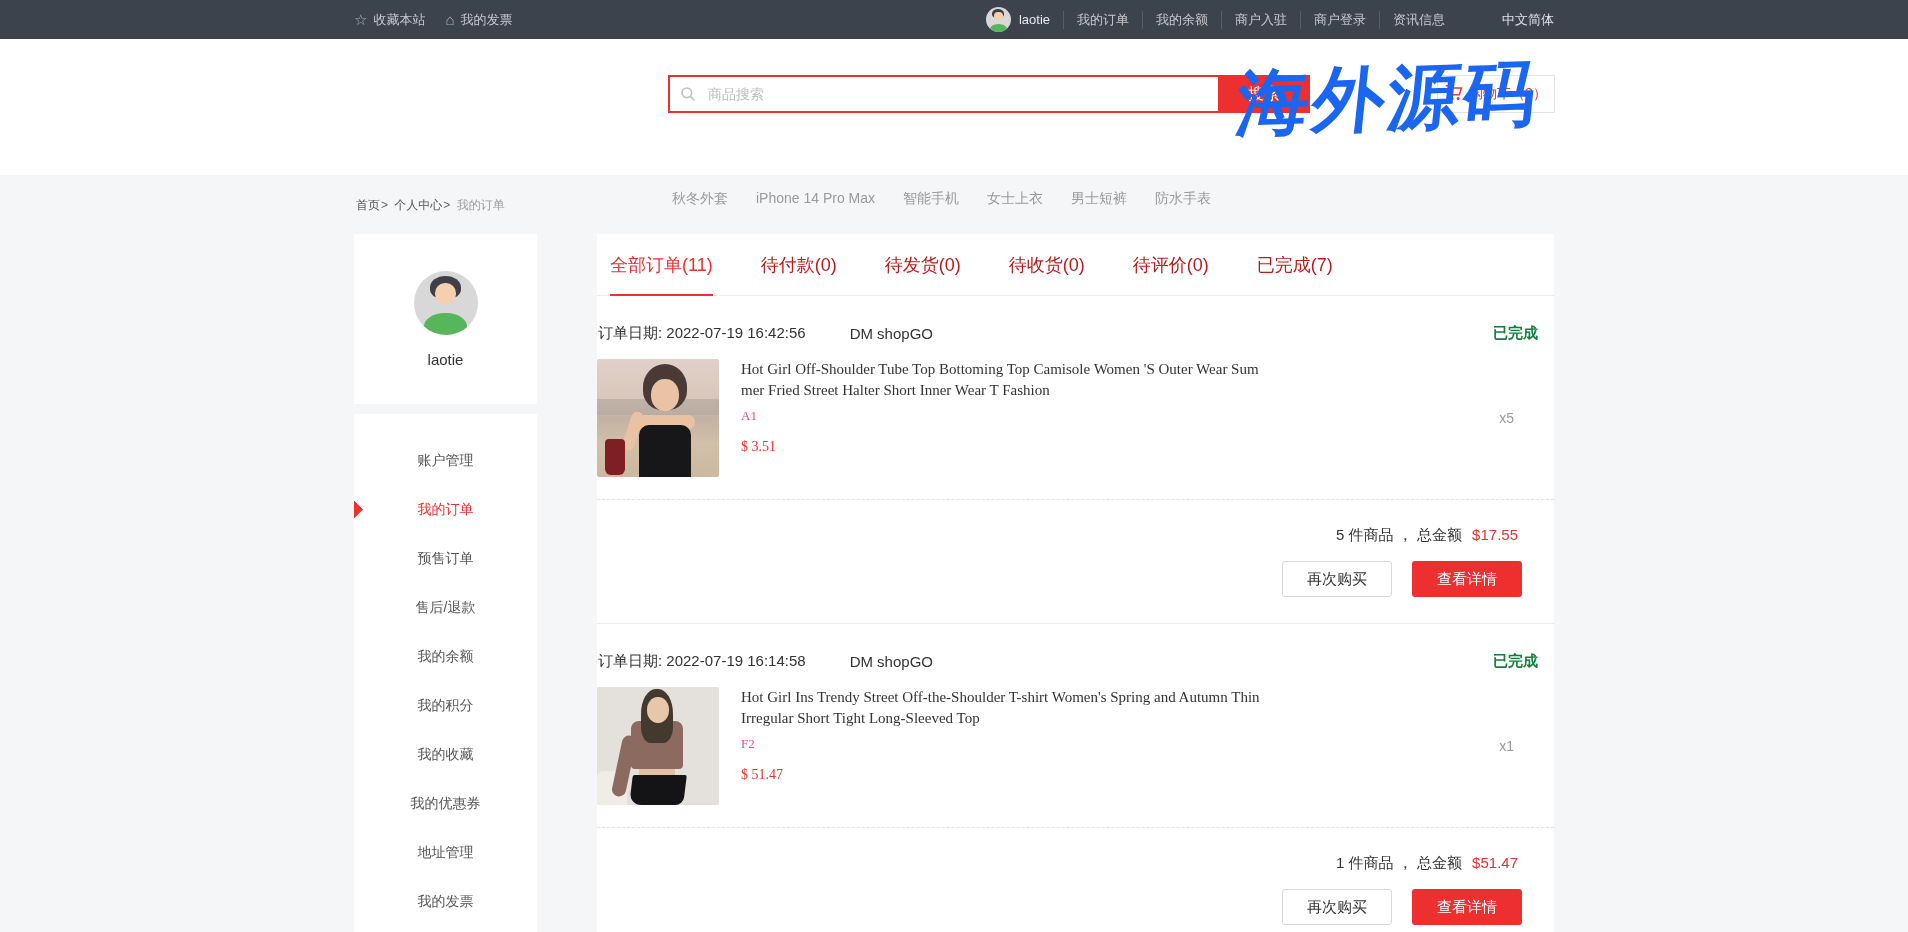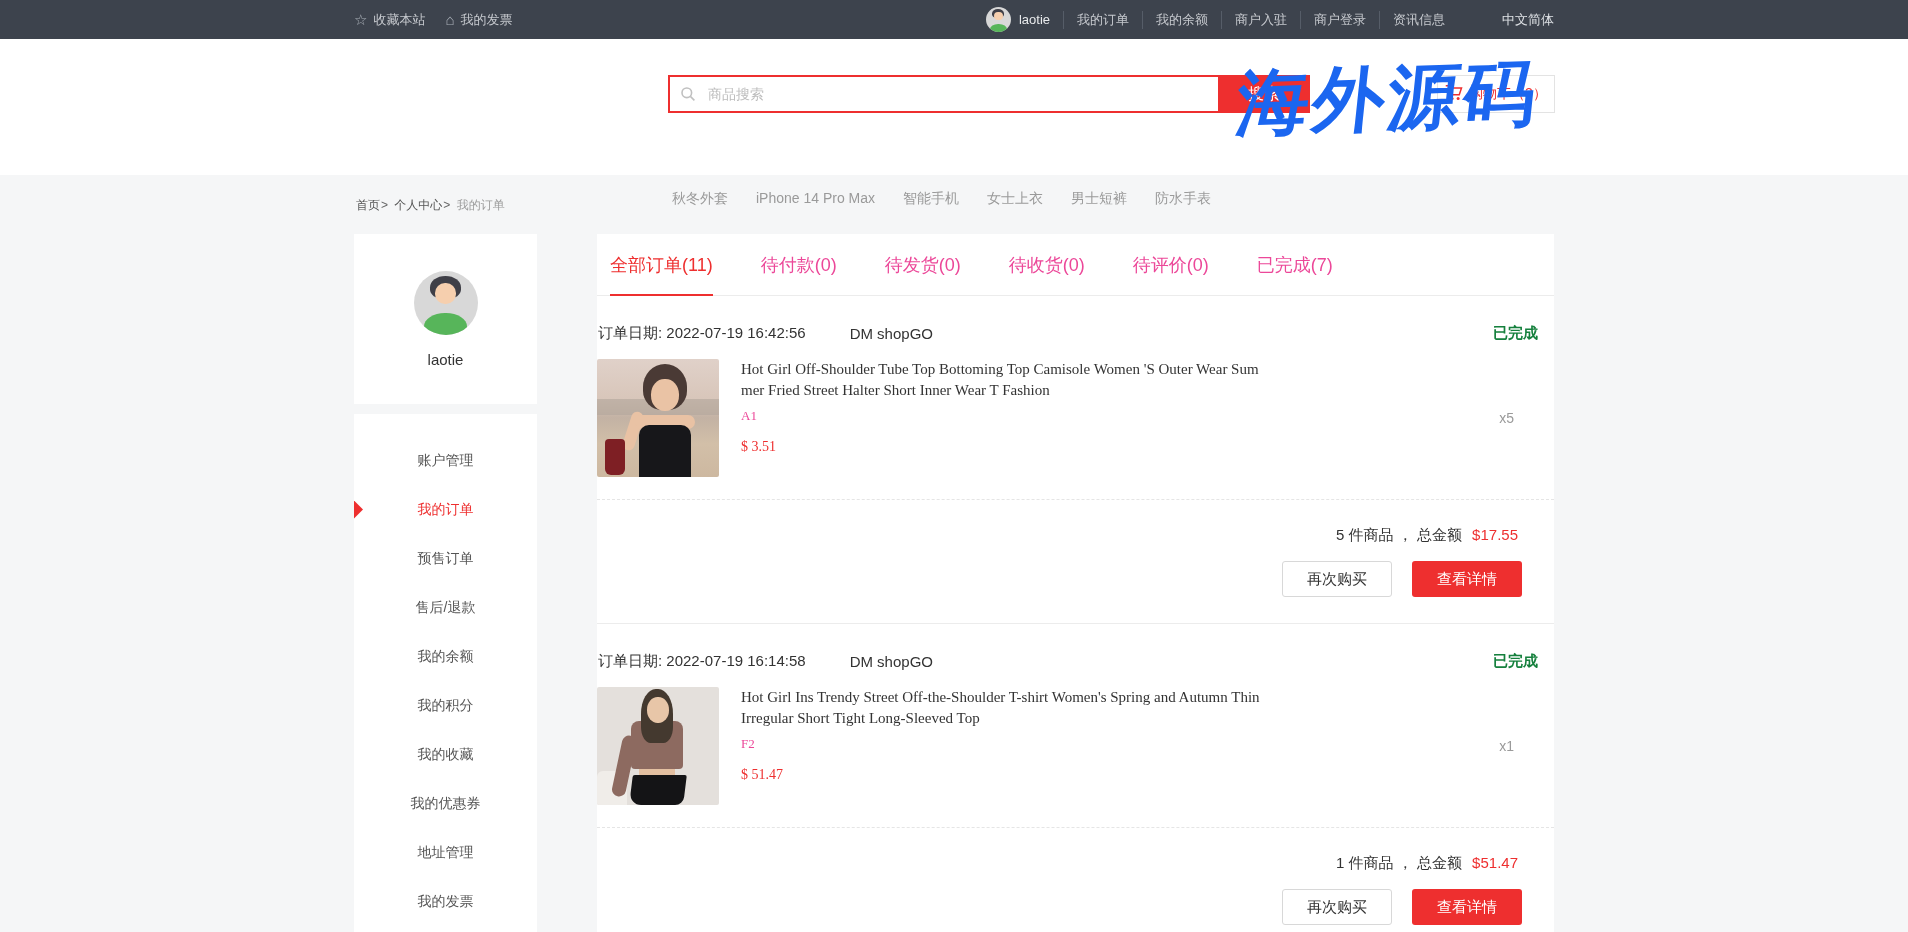--- a/index.html
+++ b/index.html
@@ -66,21 +66,21 @@
                font-size:14px; color:#555; cursor:pointer; }
   .menu-item.active { color:#ee2f2f; }
   .menu-item.active::before { content:''; position:absolute; left:0; top:50%; transform:translateY(-50%);
                width:9px; height:18px; background:#ee2f2f; clip-path:polygon(0 0,100% 50%,0 100%); }
 
   .main-card { flex:1; background:#fff; min-height:720px; }
 
   
   .tabs { display:flex; align-items:stretch; height:62px; border-bottom:1px solid #ececec;
           padding-left:13px; }
-  .tab { position:relative; display:flex; align-items:center; font-size:18px; color:#ec4899;
+  .tab { position:relative; display:flex; align-items:center; font-size:18px; color:#b91c1c;
          margin-right:48px; cursor:pointer; }
   .tab.active { color:#ee2f2f; }
   .tab.active::after { content:''; position:absolute; left:0; right:0; bottom:-1px;
          height:2px; background:#ee2f2f; }
 
   
   .order-head { display:flex; align-items:center; margin-top:28px; padding:0 16px 0 1px;
                 font-size:15px; color:#333; }
   .order-store { margin-left:44px; cursor:pointer; }
   .order-status { margin-left:auto; color:#15803d;font-weight:bold; }

